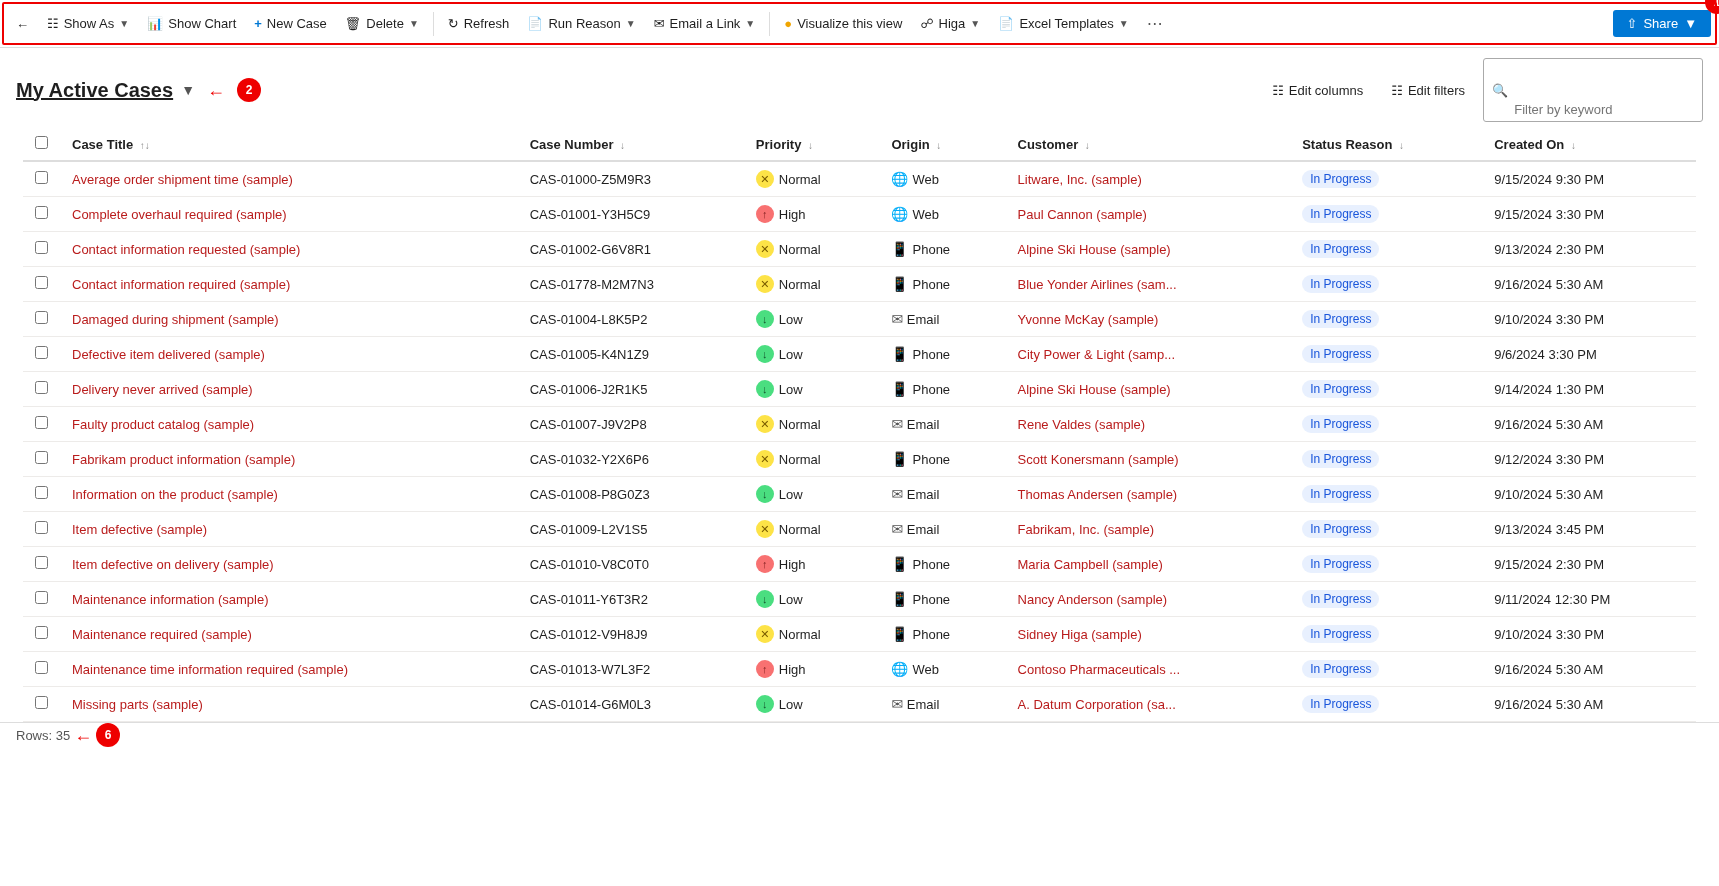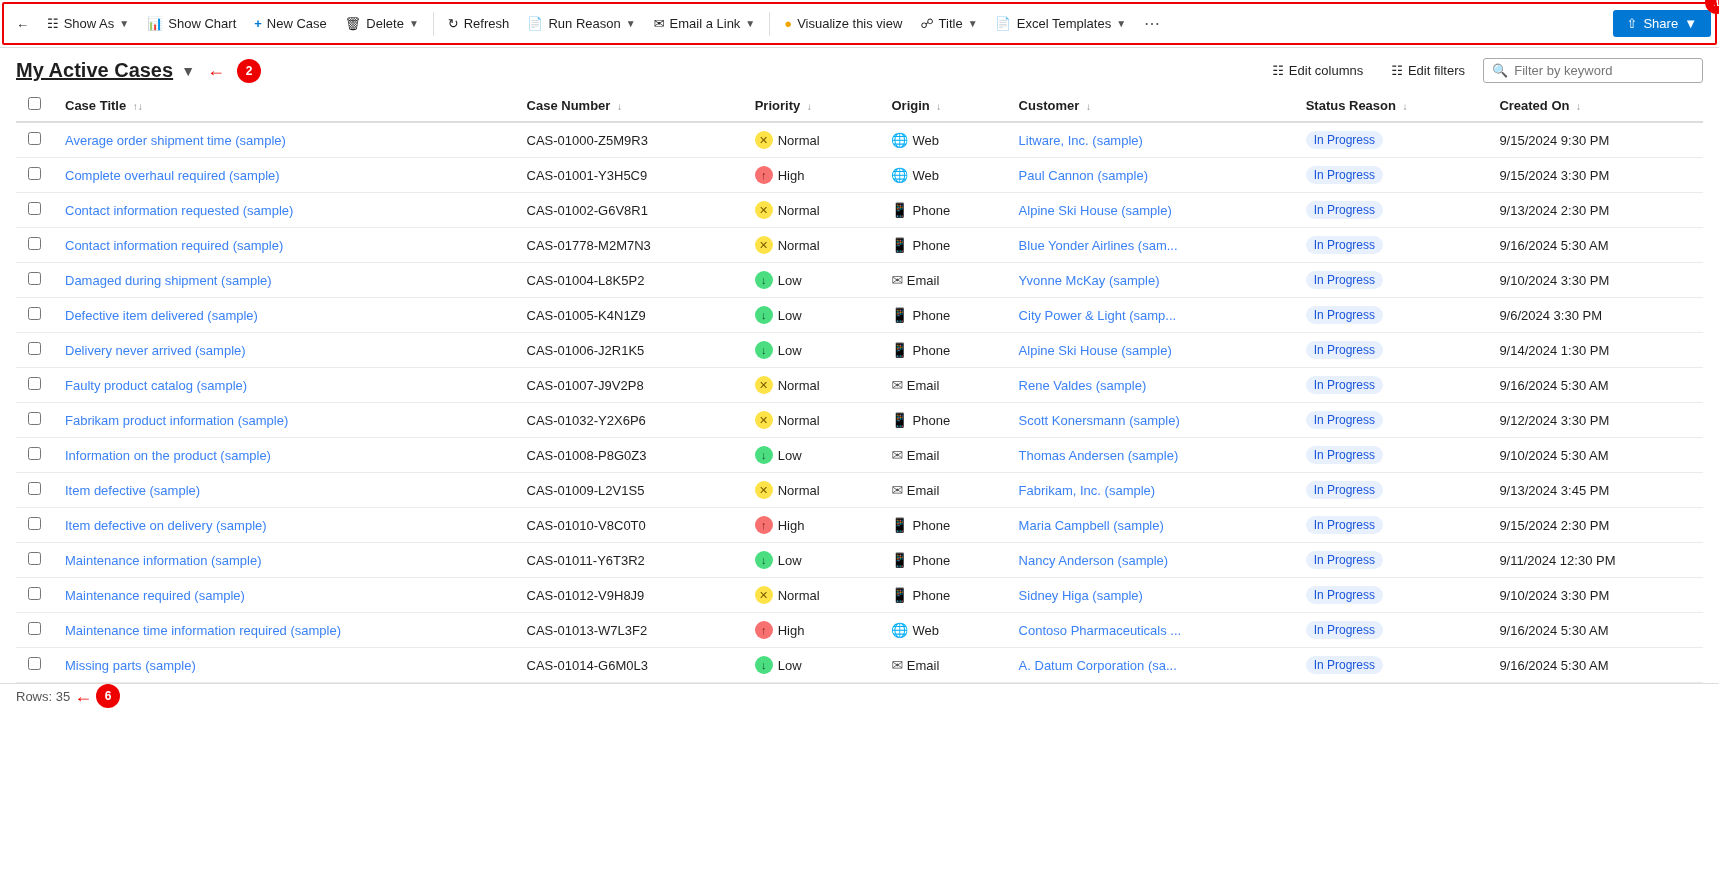--- a/index.html
+++ b/index.html
@@ -117,26 +117,27 @@
       gap: 6px;
       width: 220px;
     }
     .filter-keyword-box input {
       border: none;
       outline: none;
       font-size: 13px;
       width: 100%;
       color: #555;
       background: transparent;
+      margin-top: 39px;
     }
 
     
     .table-container {
       overflow-x: auto;
-      padding: 0 16px;
+      padding: 0 23px;
     }
     table {
       width: 100%;
       border-collapse: collapse;
     }
     thead th {
       background: #fff;
       border-bottom: 2px solid #ddd;
       text-align: left;
       padding: 8px 12px;
@@ -148,21 +149,21 @@
       top: 0;
     }
     thead th .sort-icon { font-size: 10px; color: #888; margin-left: 3px; }
     tbody tr { border-bottom: 1px solid #edebe9; }
     tbody td {
       padding: 8px 12px;
       font-size: 13px;
       vertical-align: middle;
     }
     .case-link {
-      color: #3b82f6;
+      color: #b91c1c;
       text-decoration: none;
       cursor: pointer;
     }
     .status-badge {
       display: inline-block;
       background: #e8f0fe;
       color: #1a56db;
       border-radius: 9px;
       padding: 2px 8px;
       font-size: 12px;
@@ -259,21 +260,21 @@
 
   <div class="toolbar-divider"></div>
 
   <button class="toolbar-btn">
     <span style="color:#f0a500;">●</span>
     <span>Visualize this view</span>
   </button>
 
   <button class="toolbar-btn">
     <span>☍</span>
-    <span>Title</span>
+    <span>Higa</span>
     <span class="chevron">▼</span>
   </button>
 
   <button class="toolbar-btn">
     <span>📄</span>
     <span>Excel Templates</span>
     <span class="chevron">▼</span>
   </button>
 
   <button class="more-btn">⋯</button>

